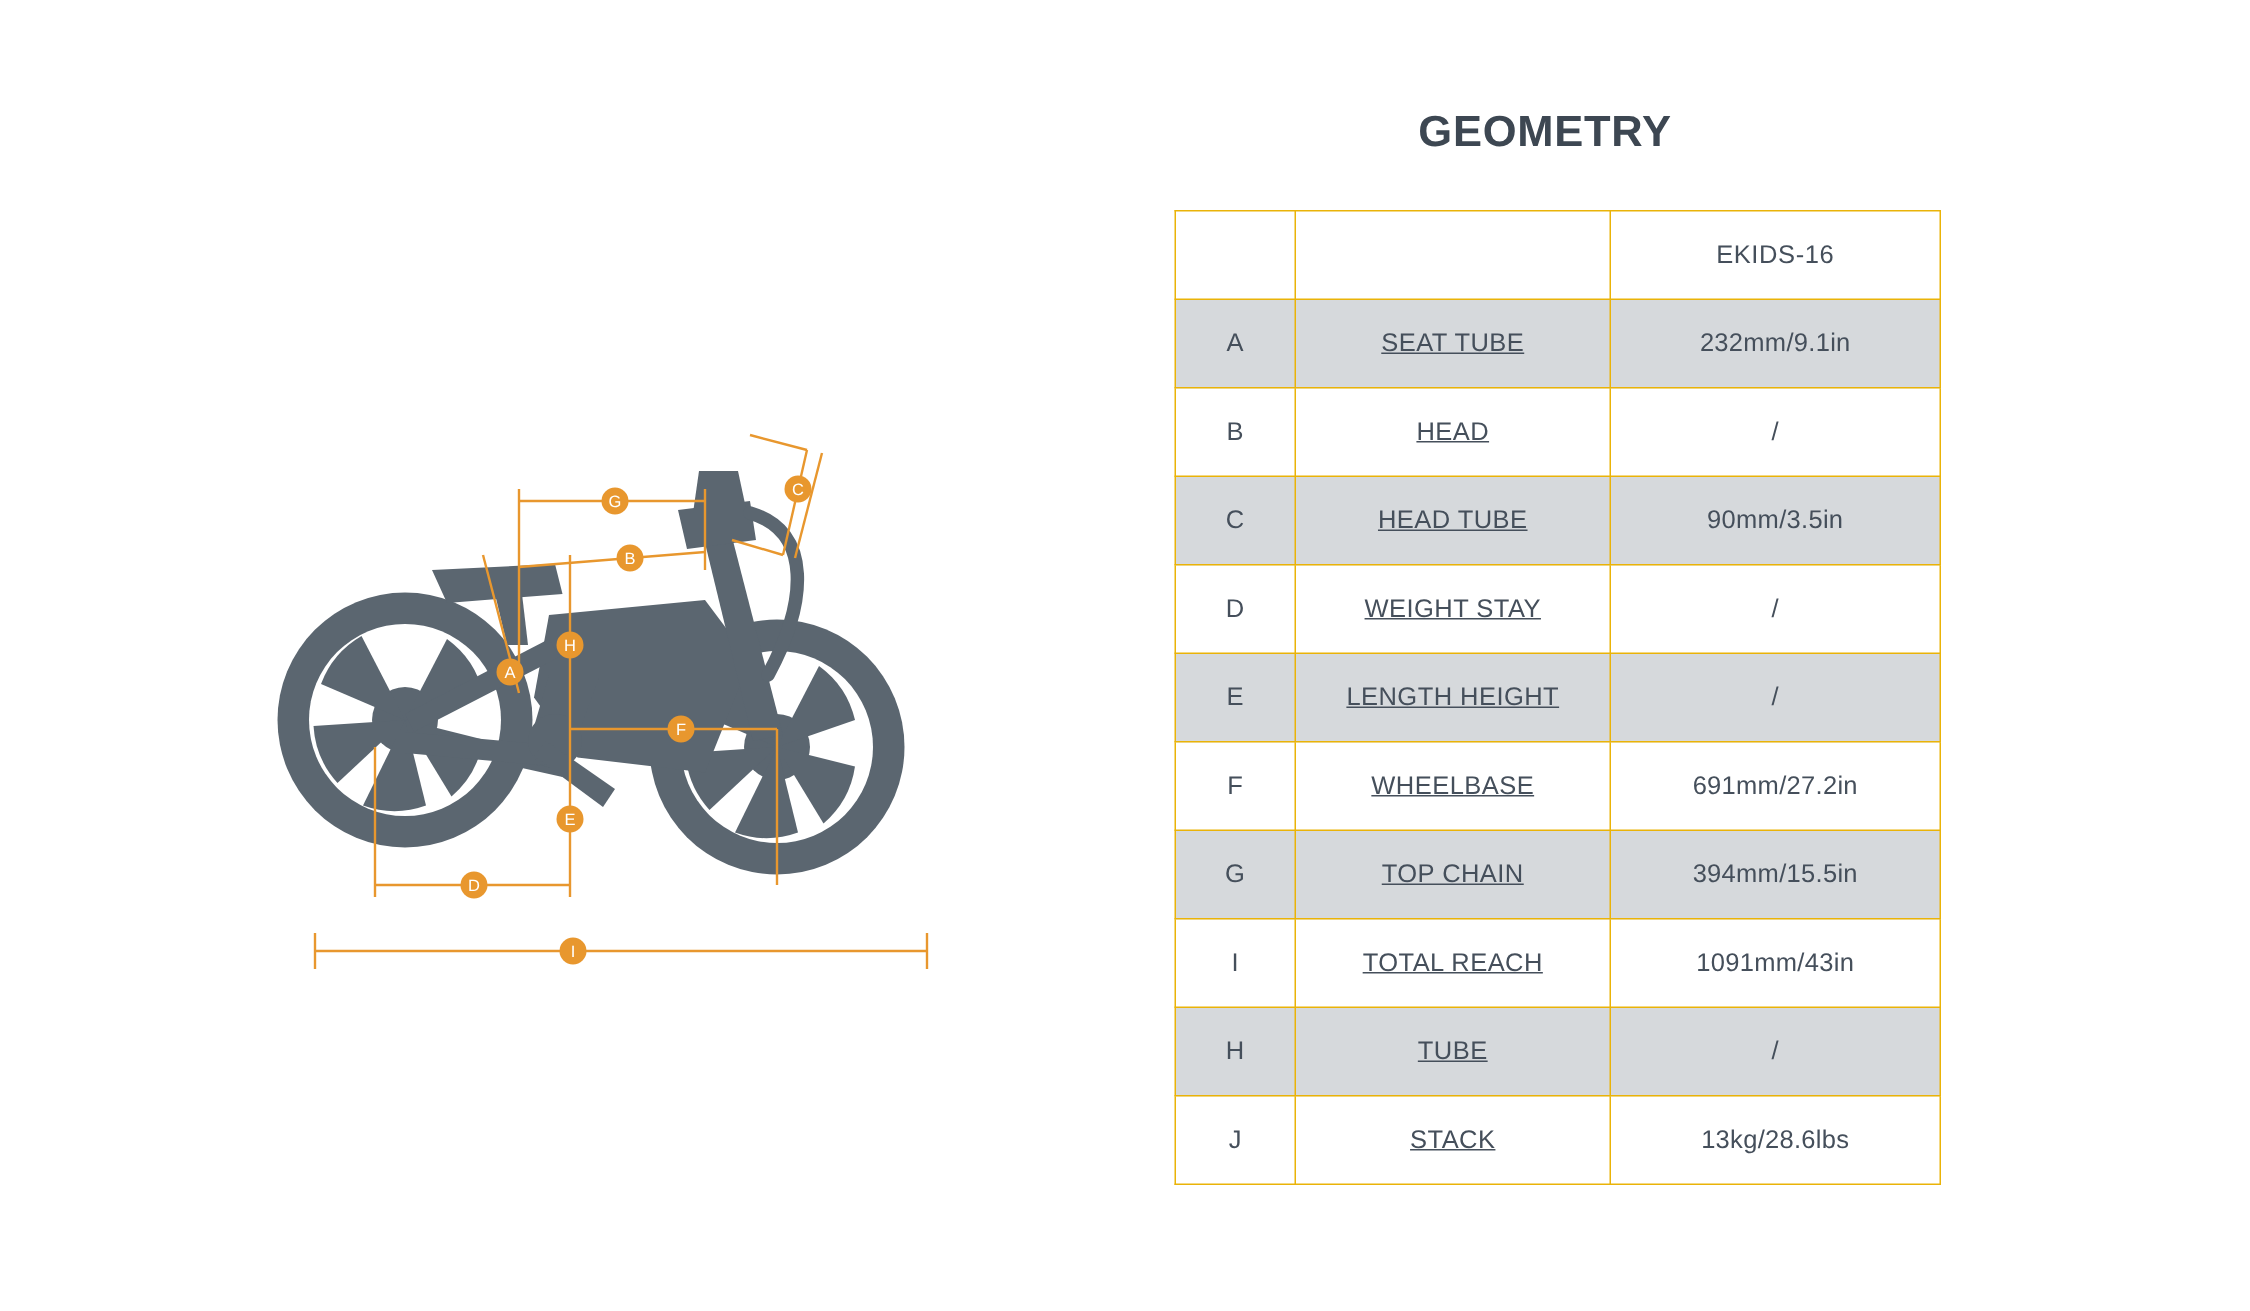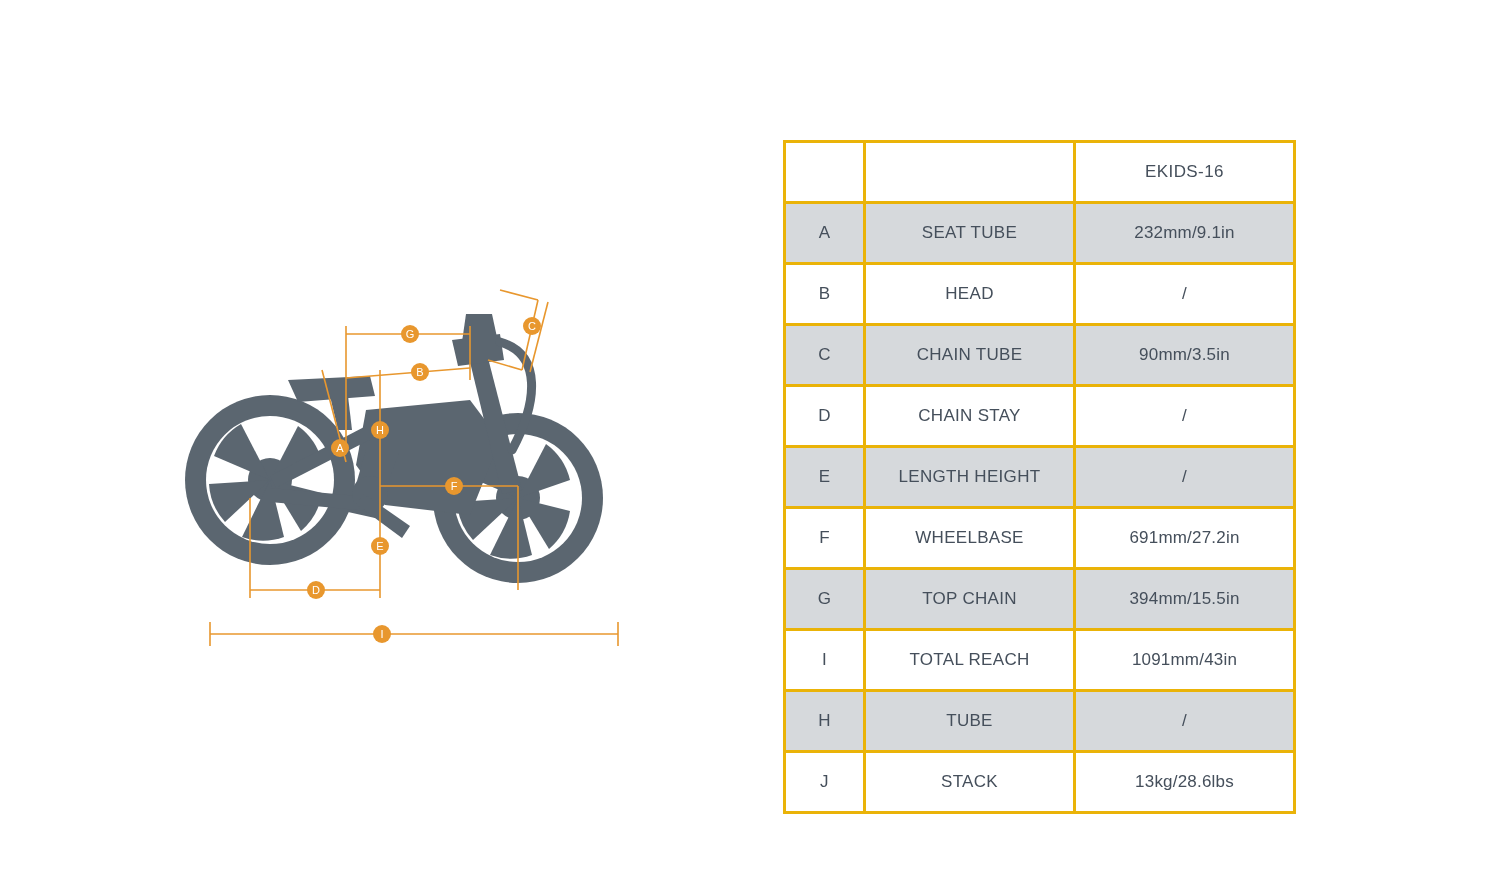--- a/index.html
+++ b/index.html
@@ -56,41 +56,41 @@
   }
   #geometry-table {
     position: absolute;
     left: 23px;
     top: 140px;
     width: 510px;
     border-collapse: collapse;
     table-layout: fixed;
   }
   #geometry-table td, #geometry-table th {
-    border: 3px solid #eab308;
+    border: 1px solid #eab308;
     height: 58px;
     font-size: 17px;
     font-weight: normal;
     color: #454f5b;
     padding: 0;
     text-align: center;
     vertical-align: middle;
   }
   #geometry-table col.c-letter { width: 80px; }
   #geometry-table col.c-name   { width: 210px; }
   #geometry-table col.c-value  { width: 220px; }
   .row-shaded td { background: #d6d9dc; }
   .row-plain td  { background: #ffffff; }
   .head-blank { background: #ffffff; }
   .head-model {
     background: #ffffff;
     font-size: 19px;
     letter-spacing: 0.4px;
   }
-  .cell-name { letter-spacing: 0.3px; }
+  .cell-name { letter-spacing: 0.3px; text-decoration: underline; }
   .cell-letter { letter-spacing: 0.3px; }
   .cell-value { letter-spacing: 0.2px; }
 
   
   text.bubble-label {
     font-family: "Liberation Sans", sans-serif;
     font-size: 11px;
     fill: #ffffff;
   }
 </style>
@@ -223,20 +223,21 @@
         </g>
         <g>
           <circle cx="212" cy="384" r="9" fill="#e8972e"></circle>
           <text class="bubble-label" x="212" y="388" text-anchor="middle">I</text>
         </g>
       </g>
     </svg>
   </div>
 
   <div id="table-panel">
+    <div id="geometry-title">GEOMETRY</div>
 
     <table id="geometry-table">
       <colgroup>
         <col class="c-letter">
         <col class="c-name">
         <col class="c-value">
       </colgroup>
       <thead>
         <tr>
           <th class="head-blank"></th>
@@ -250,26 +251,26 @@
           <td class="cell-name">SEAT TUBE</td>
           <td class="cell-value">232mm/9.1in</td>
         </tr>
         <tr class="row-plain">
           <td class="cell-letter">B</td>
           <td class="cell-name">HEAD</td>
           <td class="cell-value">/</td>
         </tr>
         <tr class="row-shaded">
           <td class="cell-letter">C</td>
-          <td class="cell-name">CHAIN TUBE</td>
+          <td class="cell-name">HEAD TUBE</td>
           <td class="cell-value">90mm/3.5in</td>
         </tr>
         <tr class="row-plain">
           <td class="cell-letter">D</td>
-          <td class="cell-name">CHAIN STAY</td>
+          <td class="cell-name">WEIGHT STAY</td>
           <td class="cell-value">/</td>
         </tr>
         <tr class="row-shaded">
           <td class="cell-letter">E</td>
           <td class="cell-name">LENGTH HEIGHT</td>
           <td class="cell-value">/</td>
         </tr>
         <tr class="row-plain">
           <td class="cell-letter">F</td>
           <td class="cell-name">WHEELBASE</td>

